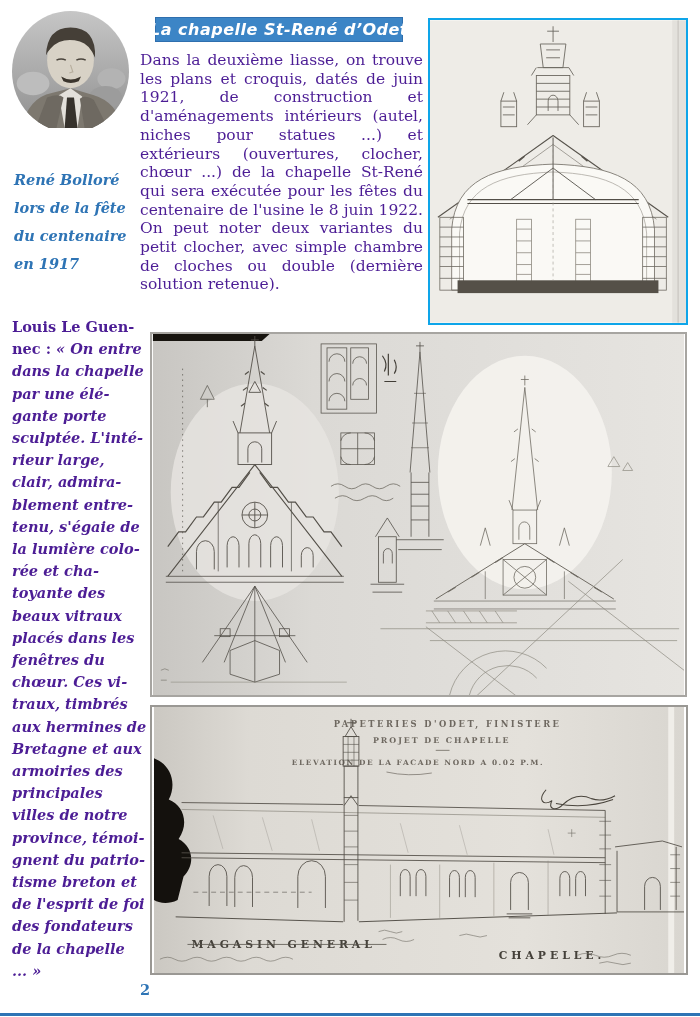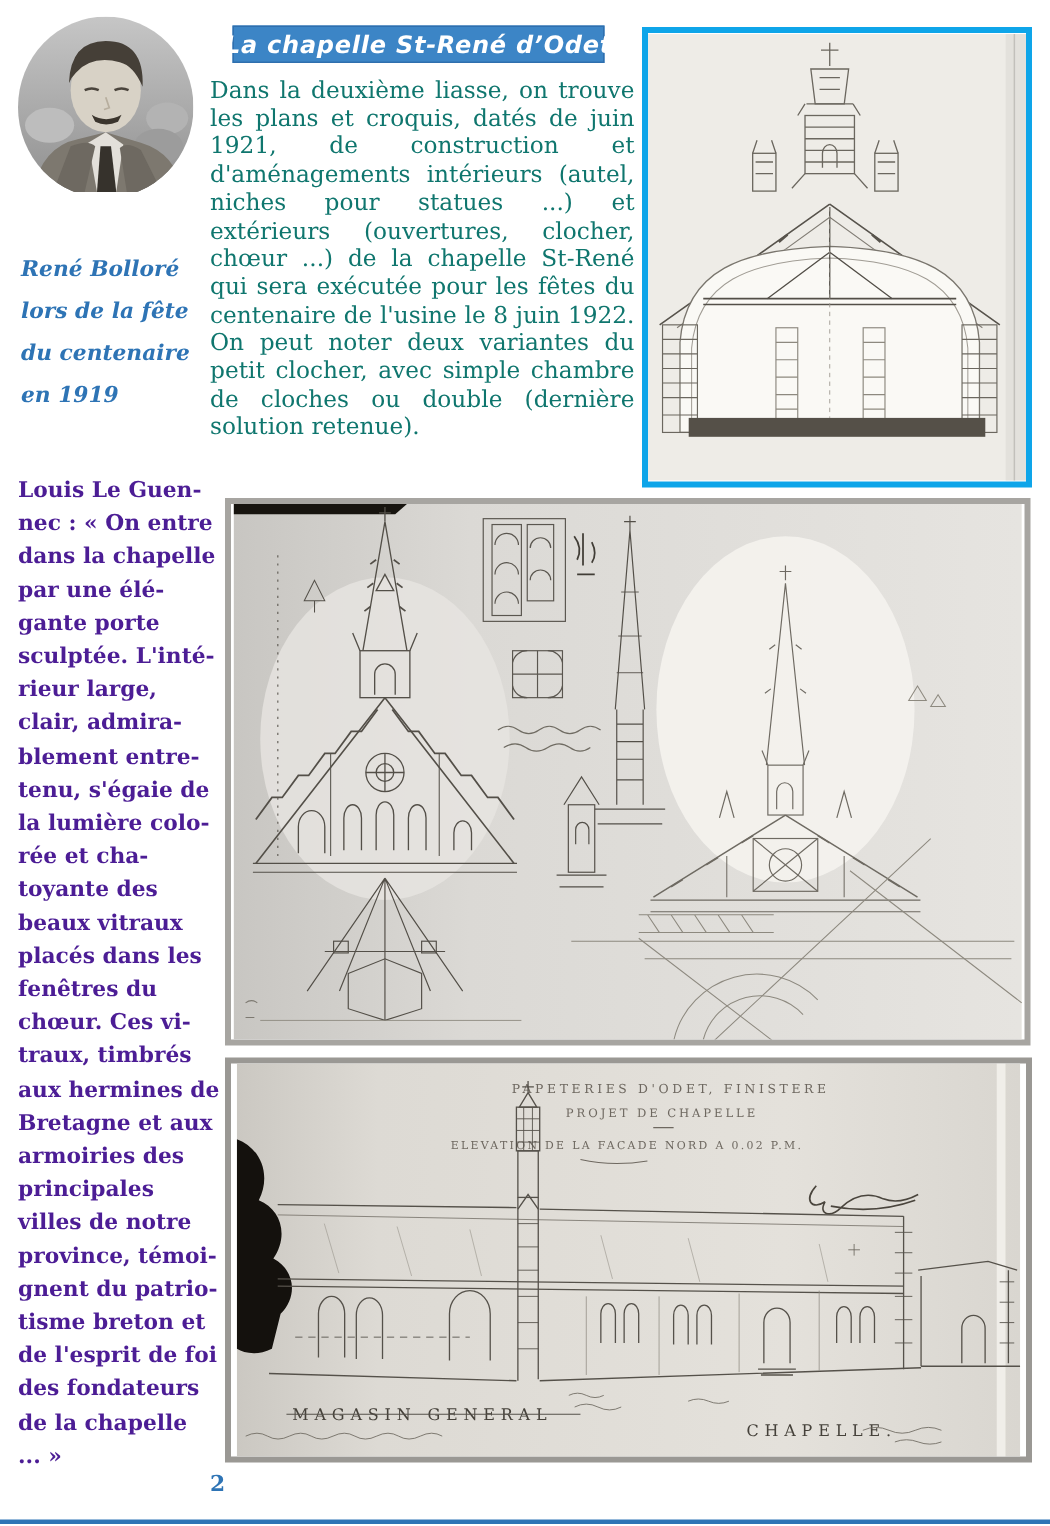--- a/index.html
+++ b/index.html
@@ -8,30 +8,30 @@
   
   .portrait{position:absolute;left:12px;top:11px;width:117px;height:121px;border-radius:50%;
             overflow:hidden;}
   
   .title-bar{position:absolute;left:155px;top:17px;width:248px;height:25px;background:#3c85c6;
              border:1px solid #2f6fae;box-sizing:border-box;display:flex;align-items:center;justify-content:center;}
   .title-bar span{color:#ffffff;font-family:"DejaVu Sans",sans-serif;font-style:italic;font-weight:bold;
                   font-size:16px;letter-spacing:.5px;white-space:nowrap;}
   
   .main-par{position:absolute;left:140px;top:51px;width:283px;font-size:15.5px;line-height:18.7px;
-            color:#0f766e;text-align:justify;}
+            color:#4c1d95;text-align:justify;}
   
   .caption{position:absolute;left:14px;top:166px;width:130px;color:#2e74b5;font-weight:bold;
            font-style:italic;font-size:14.5px;line-height:28px;white-space:pre;}
   .quote{position:absolute;left:12px;top:316px;width:136px;color:#4c1d95;font-weight:bold;
          font-size:14.5px;line-height:22.2px;white-space:pre;}
   .quote .qname{font-style:normal;}
-  .quote .qtext{}
-  
-  .drawing{position:absolute;box-sizing:border-box;border:4px solid #0ea5e9;}
+  .quote .qtext{font-style:italic;}
+  
+  .drawing{position:absolute;box-sizing:border-box;border:2px solid #0ea5e9;font-weight:bold;}
   #d1{left:428px;top:18px;width:260px;height:307px;}
   #d2{left:150px;top:332px;width:537px;height:365px;border-color:#a7a5a1;}
   #d3{left:150px;top:705px;width:538px;height:270px;border-color:#9a9894;}
   .drawing svg{display:block;width:100%;height:100%;}
   svg text{font-family:"DejaVu Serif",serif;}
   .hand1{font-size:8.5px;letter-spacing:2.5px;fill:#6e6860;}
   .hand2{font-size:8px;letter-spacing:2px;fill:#6e6860;}
   .hand3{font-size:7.5px;letter-spacing:1.6px;fill:#6e6860;}
   .lbl{font-size:11px;letter-spacing:4px;fill:#45413a;}
   
@@ -75,21 +75,21 @@
 
   <div class="title-bar">
     <span>La chapelle St-René d’Odet</span>
   </div>
 
   <div class="main-par">Dans la deuxième liasse, on trouve les plans et croquis, datés de juin 1921, de construction et d'aménagements intérieurs (autel, niches pour statues ...) et extérieurs (ouvertures, clocher, chœur ...) de la chapelle St-René qui sera exécutée pour les fêtes du centenaire de l'usine le 8 juin 1922. On peut noter deux variantes du petit clocher, avec simple chambre de cloches ou double (dernière solution retenue).</div>
 
   <div class="caption">René Bolloré
 lors de la fête
 du centenaire
-en 1919</div>
+en 1917</div>
 
   <div class="quote"><span class="qname">Louis Le Guen-
 nec : </span><span class="qtext">« On entre
 dans la chapelle
 par une élé-
 gante porte
 sculptée. L'inté-
 rieur large,
 clair, admira-
 blement entre-

